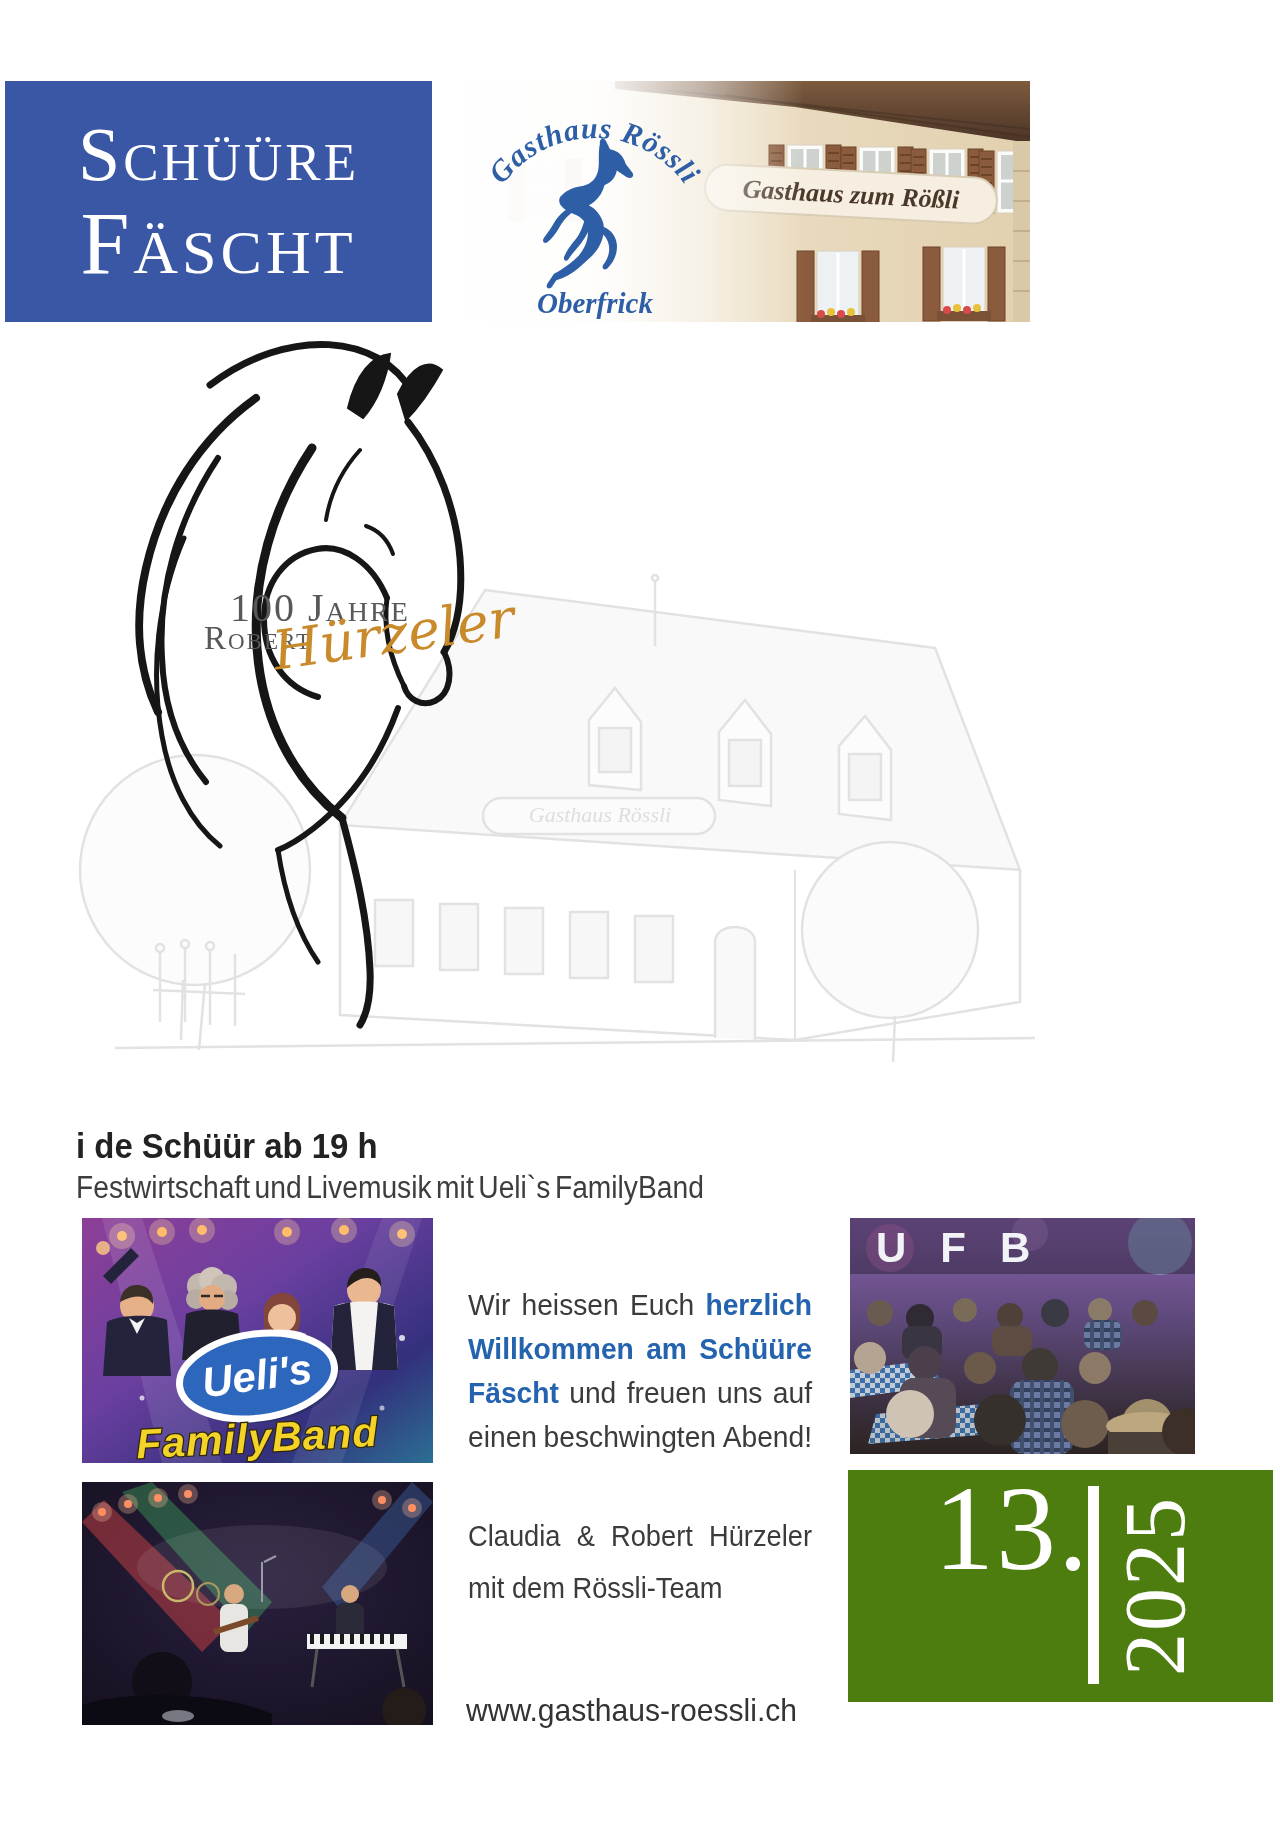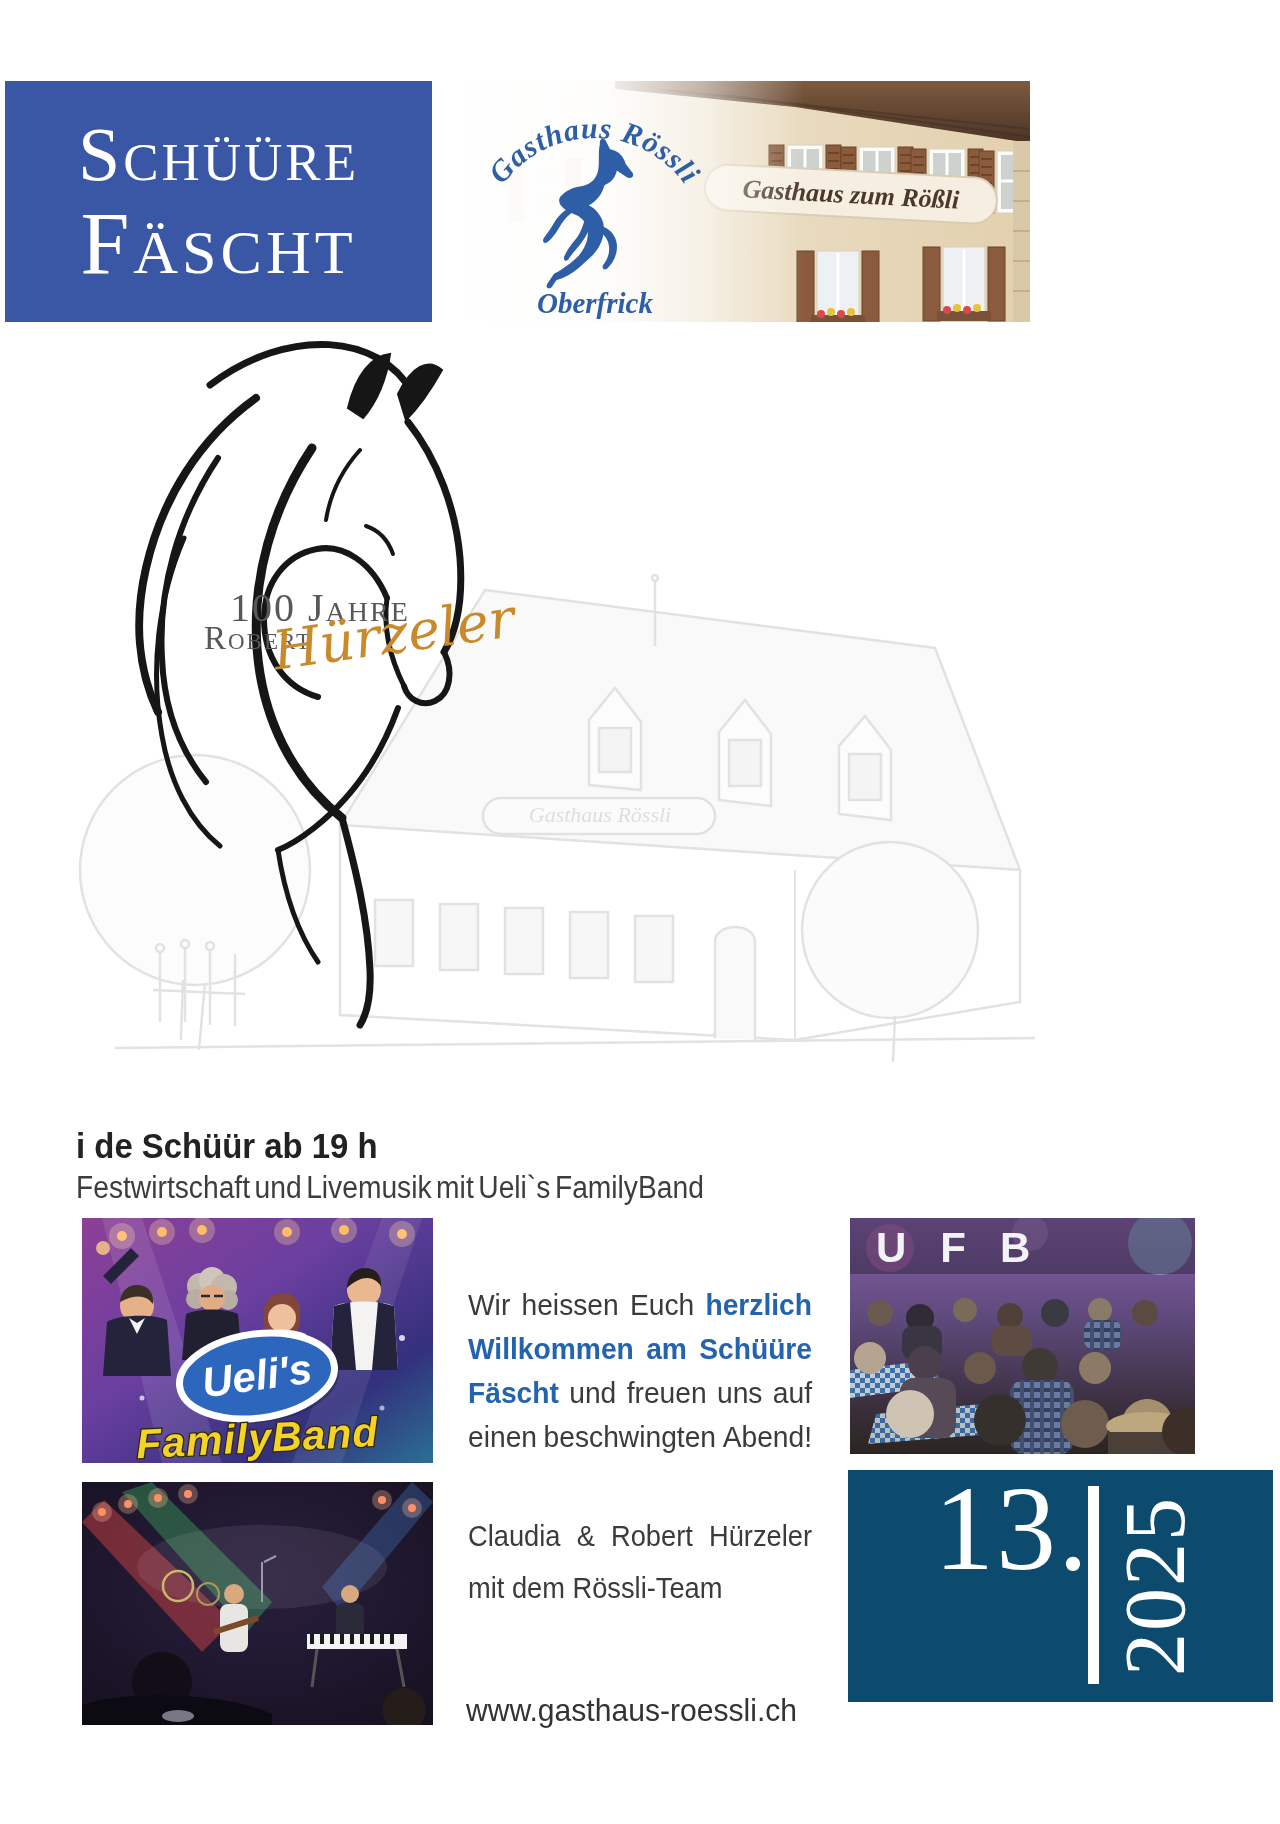--- a/index.html
+++ b/index.html
@@ -52,21 +52,21 @@
   .welcome{position:absolute;left:468px;top:1288px;width:366px;transform:scaleX(.94);transform-origin:left top;}
   .jline{display:flex;justify-content:space-between;font-size:30px;color:#3b3b3b;height:44px;align-items:flex-start;}
   .jline span.blu{color:#2463AE;font-weight:bold;}
   .hosts{position:absolute;left:468px;top:1520px;width:366px;transform:scaleX(.94);transform-origin:left top;}
   .hosts .jline{font-size:29px;height:52px;}
   .hosts .l2{font-size:29px;color:#3b3b3b;}
   .website{position:absolute;left:466px;top:1692px;font-size:32px;color:#333;
            transform:scaleX(.94);transform-origin:left top;white-space:nowrap;}
 
   
-  .date-box{position:absolute;left:848px;top:1470px;width:425px;height:232px;background:#0c4a6e;
+  .date-box{position:absolute;left:848px;top:1470px;width:425px;height:232px;background:#4d7c0f;
             color:#fff;font-family:"Liberation Serif",serif;z-index:3;}
   .date-box .day{position:absolute;left:86px;top:-10px;font-size:120px;line-height:1.15;letter-spacing:2px;}
   .date-box .month{position:absolute;left:22px;top:118px;font-size:86px;font-variant:small-caps;
                    letter-spacing:6px;line-height:1;}
   .date-box .bar{position:absolute;left:240px;top:16px;width:11px;height:198px;background:#fff;}
   .date-box .year{position:absolute;left:207px;top:68px;width:200px;height:96px;font-size:86px;
                   transform:rotate(-90deg);text-align:center;line-height:96px;letter-spacing:2px;}
 </style>
 </head>
 <body>

